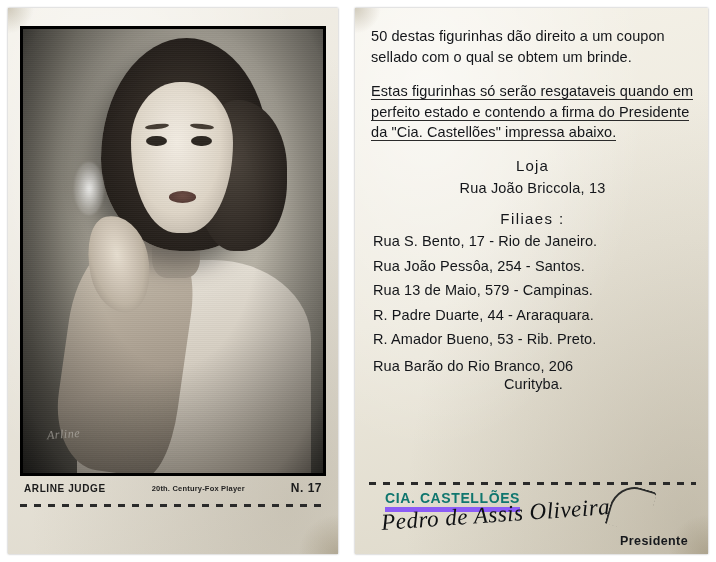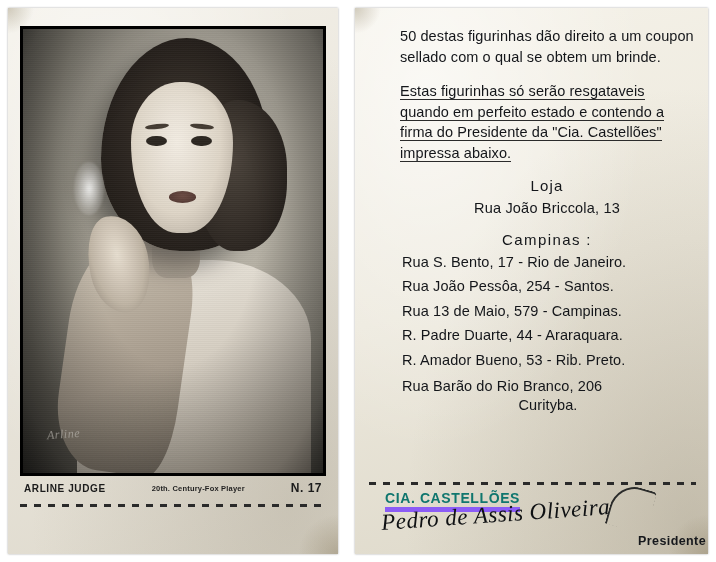--- a/index.html
+++ b/index.html
@@ -239,21 +239,20 @@
   .card-back {
     position: absolute;
     left: 355px;
     top: 8px;
     width: 353px;
     height: 546px;
     background: #efece2;
     box-shadow: 0 0 2px rgba(0,0,0,0.35);
     overflow: hidden;
     box-sizing: border-box;
-    padding-left: 29px;
   }
   .card-back .paper-tone {
     position: absolute;
     inset: 0;
     background:
       radial-gradient(ellipse at 20% 15%, rgba(255,255,255,0.6), rgba(0,0,0,0) 55%),
       radial-gradient(ellipse at 95% 95%, rgba(130,118,95,0.3), rgba(0,0,0,0) 60%),
       linear-gradient(165deg, #f5f2e9 0%, #ece8dc 50%, #ddd8c9 100%);
   }
   .back-inner {
@@ -343,21 +342,21 @@
     width: 40px;
     height: 42px;
     border-left: 2px solid #0f1113;
     border-top: 2px solid #0f1113;
     border-radius: 60% 10% 0 0;
     transform: rotate(16deg);
     opacity: 0.85;
   }
   .president {
     position: absolute;
-    right: 2px;
+    right: 20px;
     top: 526px;
     font-size: 12.5px;
     font-weight: 700;
     letter-spacing: 0.4px;
     color: #16181c;
   }
 
   
   .wear {
     position: absolute;
@@ -414,21 +413,21 @@
     <div class="wear tl"></div>
     <div class="wear br"></div>
 
     <div class="back-inner">
       <p class="para">50 destas figurinhas dão direito a um coupon sellado com o qual se obtem um brinde.</p>
       <p class="para underlined"><span>Estas figurinhas só serão resgataveis quando em perfeito estado e contendo a firma do Presidente da "Cia. Castellões" impressa abaixo.</span></p>
 
       <div class="center-head">Loja</div>
       <div class="center-line">Rua João Briccola, 13</div>
 
-      <div class="filiais-head">Campinas :</div>
+      <div class="filiais-head">Filiaes :</div>
 
       <div class="branch">Rua S. Bento, 17 - Rio de Janeiro.</div>
       <div class="branch">Rua João Pessôa, 254 - Santos.</div>
       <div class="branch">Rua 13 de Maio, 579 - Campinas.</div>
       <div class="branch">R. Padre Duarte, 44 - Araraquara.</div>
       <div class="branch">R. Amador Bueno, 53 - Rib. Preto.</div>
       <div class="branch wrapline">
         <span>Rua Barão do Rio Branco, 206</span>
         <span class="city-indent">Curityba.</span>
       </div>

